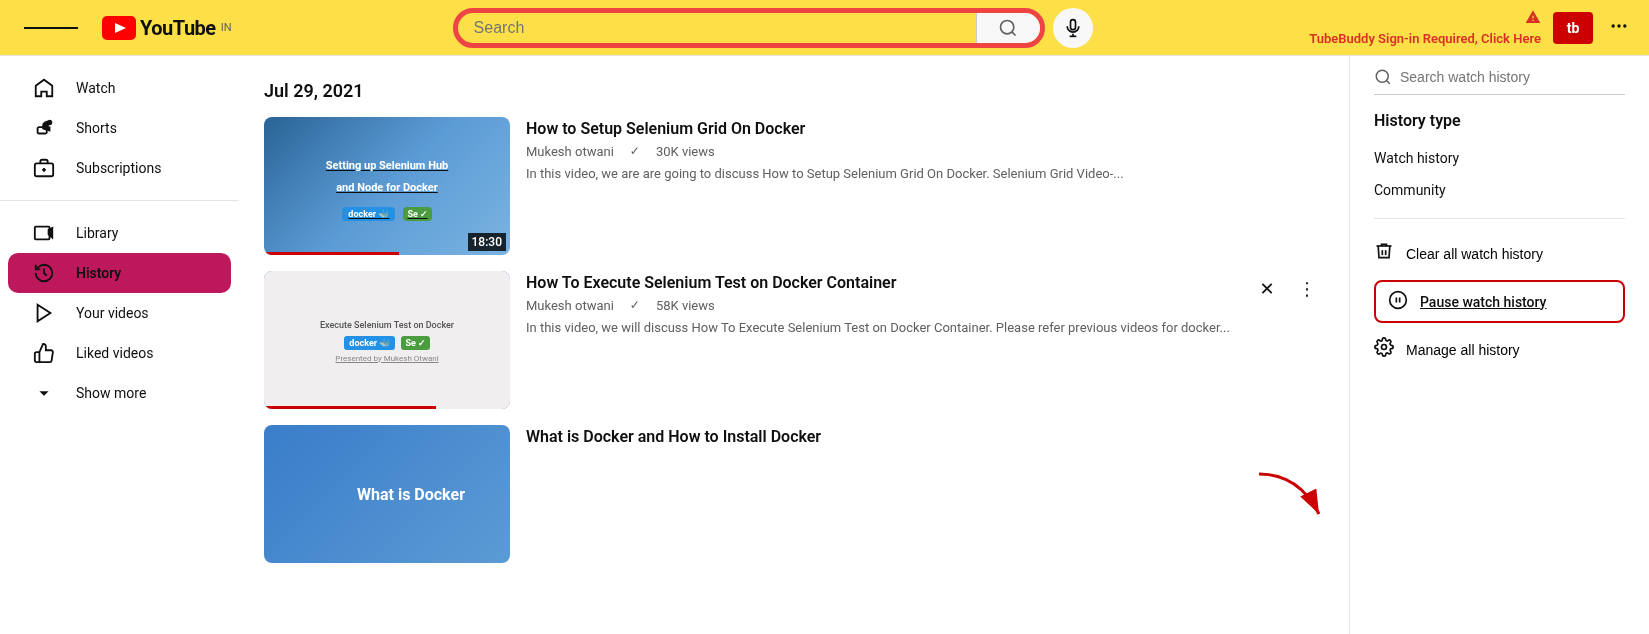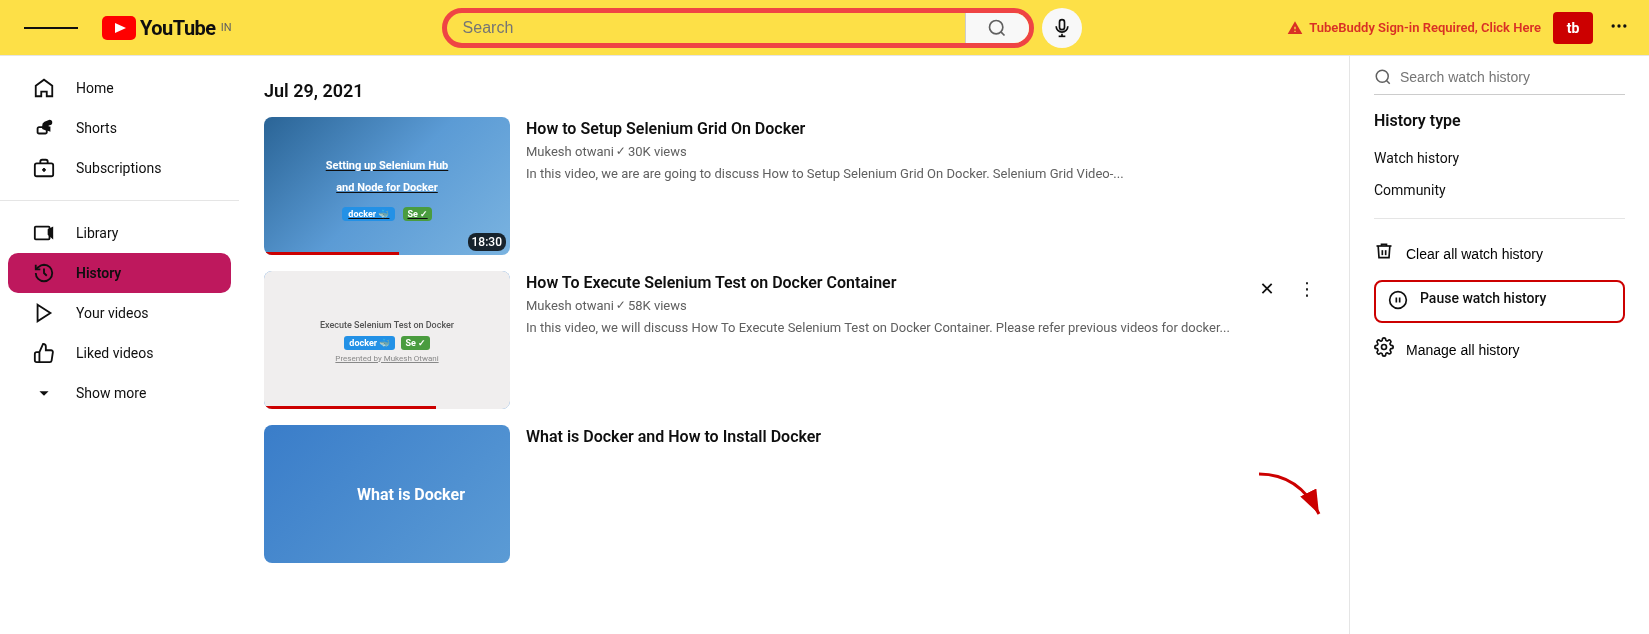--- a/index.html
+++ b/index.html
@@ -16,21 +16,21 @@
     .logo { display: flex; align-items: center; gap: 4px; text-decoration: none; }
     .logo-icon { width: 34px; height: 24px; }
 
     .header-center { flex: 1; display: flex; align-items: center; gap: 8px; max-width: 640px; margin: 0 auto; }
     .search-bar { flex: 1; display: flex; align-items: center; border: 5px solid #ef4444; border-radius: 40px; overflow: hidden; height: 40px; }
     .search-input { flex: 1; border: none; outline: none; padding: 0 16px; font-size: 16px; background: transparent; }
     .search-btn { width: 64px; height: 40px; background: #f8f8f8; border: none; border-left: 1px solid #ccc; cursor: pointer; display: flex; align-items: center; justify-content: center; }
     .mic-btn { width: 40px; height: 40px; border-radius: 50%; background: #f8f8f8; border: none; cursor: pointer; display: flex; align-items: center; justify-content: center; font-size: 18px; }
 
     .header-right { display: flex; align-items: center; gap: 12px; min-width: 300px; justify-content: flex-end; }
-    .tubebuddy-alert { display: flex; align-items: center; gap: 6px; color: #d93025; font-weight: 600; font-size: 13px; cursor: pointer; }
+    .tubebuddy-alert { display: flex; align-items: flex-end; gap: 6px; color: #d93025; font-weight: 600; font-size: 13px; cursor: pointer; flex-direction: column; }
     .tubebuddy-icon { width: 40px; height: 32px; background: #cc0000; border-radius: 4px; display: flex; align-items: center; justify-content: center; color: white; font-weight: 700; font-size: 14px; }
     .header-menu-icon { cursor: pointer; padding: 4px; }
 
     
     .layout { display: flex; margin-top: 56px; height: calc(634px - 56px); }
 
     
     .sidebar { width: 240px; min-width: 240px; padding: 12px 0; overflow-y: auto; border-right: 1px solid transparent; }
     .sidebar-item {
       display: flex; align-items: center; gap: 20px; padding: 0 24px; height: 40px;
@@ -50,25 +50,25 @@
     .thumbnail-wrap { position: relative; min-width: 246px; width: 246px; height: 138px; border-radius: 8px; overflow: hidden; background: #4a90d9; }
     .thumbnail-img {
       width: 100%; height: 100%;
       background: linear-gradient(135deg, #2a6496 0%, #5b9bd5 50%, #7ab3e0 100%);
       display: flex; flex-direction: column; align-items: center; justify-content: center; text-decoration: underline;
     }
     .thumbnail-title-overlay { color: white; font-weight: 700; font-size: 11px; text-align: center; padding: 8px; line-height: 1.3; }
     .thumb-icons { display: flex; gap: 8px; align-items: center; margin-top: 4px; }
     .docker-logo { background: #2391e6; color: white; border-radius: 4px; padding: 2px 6px; font-size: 9px; font-weight: 700; }
     .selenium-icon { background: #4a9c3f; color: white; border-radius: 4px; padding: 2px 4px; font-size: 9px; font-weight: 700; display: flex; align-items: center; gap: 2px; }
-    .duration-badge { position: absolute; bottom: 4px; right: 4px; background: rgba(0,0,0,0.8); color: white; font-size: 12px; padding: 2px 4px; border-radius: 8px; font-weight: 500; }
+    .duration-badge { position: absolute; bottom: 4px; right: 4px; background: rgba(0,0,0,0.8); color: white; font-size: 12px; padding: 2px 4px; border-radius: 0; font-weight: 500; }
     .progress-bar { position: absolute; bottom: 0; left: 0; height: 3px; background: #cc0000; }
     .video-info { flex: 1; padding-top: 2px; }
     .video-title { font-size: 16px; font-weight: 600; line-height: 1.3; margin-bottom: 4px; }
-    .video-meta { font-size: 13px; color: #606060; margin-bottom: 6px; display: flex; align-items: center; gap: 2px; }
+    .video-meta { font-size: 13px; color: #606060; margin-bottom: 6px; display: flex; align-items: center; gap: 16px; }
     .verified-icon { color: #606060; font-size: 12px; }
     .video-desc { font-size: 13px; color: #606060; line-height: 1.4; }
     .video-actions { position: absolute; top: 0; right: 0; display: flex; align-items: center; gap: 4px; }
     .icon-btn { width: 36px; height: 36px; border: none; background: transparent; cursor: pointer; border-radius: 50%; display: flex; align-items: center; justify-content: center; font-size: 18px; color: #0f0f0f; }
 
     
     .thumb2 {
       background: linear-gradient(135deg, #e8e8e8 0%, #f5f5f5 100%);
       display: flex; flex-direction: column; align-items: center; justify-content: center; position: relative;
     }
@@ -83,21 +83,21 @@
     .right-panel { width: 300px; min-width: 300px; padding: 12px 24px; border-left: 1px solid #e5e5e5; overflow-y: auto; }
     .search-history-wrap { display: flex; align-items: center; gap: 8px; margin-bottom: 16px; border-bottom: 1px solid #ccc; padding-bottom: 8px; }
     .search-history-input { border: none; outline: none; font-size: 14px; flex: 1; background: transparent; color: #606060; }
     .history-type-header { font-size: 16px; font-weight: 600; margin-bottom: 12px; margin-top: 8px; }
     .history-type-item { font-size: 14px; color: #0f0f0f; padding: 8px 0; cursor: pointer; }
     .right-divider { border: none; border-top: 1px solid #e5e5e5; margin: 12px 0; }
     .action-btn { display: flex; align-items: center; gap: 12px; padding: 10px 0; cursor: pointer; font-size: 14px; width: 100%; border: none; background: transparent; text-align: left; }
     .action-icon { font-size: 18px; color: #0f0f0f; }
     .pause-btn-wrap {
       border: 2px solid #cc0000; border-radius: 8px; padding: 8px 12px;
-      display: flex; gap: 12px; cursor: pointer; margin: 4px 0;
+      display: flex; align-items: center; gap: 12px; cursor: pointer; margin: 4px 0; text-decoration: underline;
     }
     .pause-btn-wrap .action-icon { color: #0f0f0f; }
     .pause-btn-wrap span { font-size: 14px; font-weight: 500; }
   </style>
 </head>
 <body>
 
 <header class="header">
   <div class="header-left">
     <div class="hamburger">
@@ -157,21 +157,21 @@
 
 <div class="layout">
 
   <nav class="sidebar">
     <div class="sidebar-item">
       <div class="sidebar-icon">
         <svg width="22" height="22" viewBox="0 0 24 24" fill="none" stroke="#0f0f0f" stroke-width="2">
           <path d="M3 9.5L12 3l9 6.5V21H15v-5h-6v5H3V9.5z"></path>
         </svg>
       </div>
-      <span class="sidebar-label">Home</span>
+      <span class="sidebar-label">Watch</span>
     </div>
 
     <div class="sidebar-item">
       <div class="sidebar-icon">
         <svg width="22" height="22" viewBox="0 0 24 24" fill="#0f0f0f">
           <path d="M17.77 10.32l-1.2-.5L18 9a3 3 0 000-6l-5.5 2.28A4.9 4.9 0 0010 10H6.5C5.12 10 4 11.12 4 12.5v4C4 17.88 5.12 19 6.5 19h7c1.38 0 2.5-1.12 2.5-2.5v-1.59l3 1.24V10.32zM14 16.5c0 .28-.22.5-.5.5h-7c-.28 0-.5-.22-.5-.5v-4c0-.28.22-.5.5-.5H10v1.18l4 1.66V16.5z"></path>
         </svg>
       </div>
       <span class="sidebar-label">Shorts</span>
     </div>

